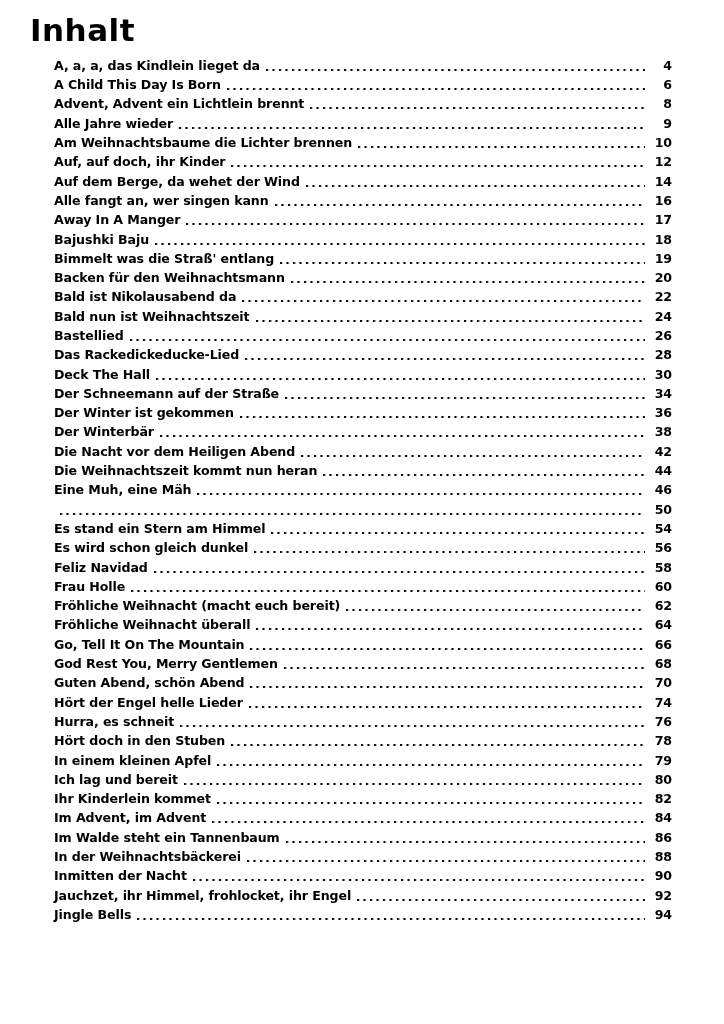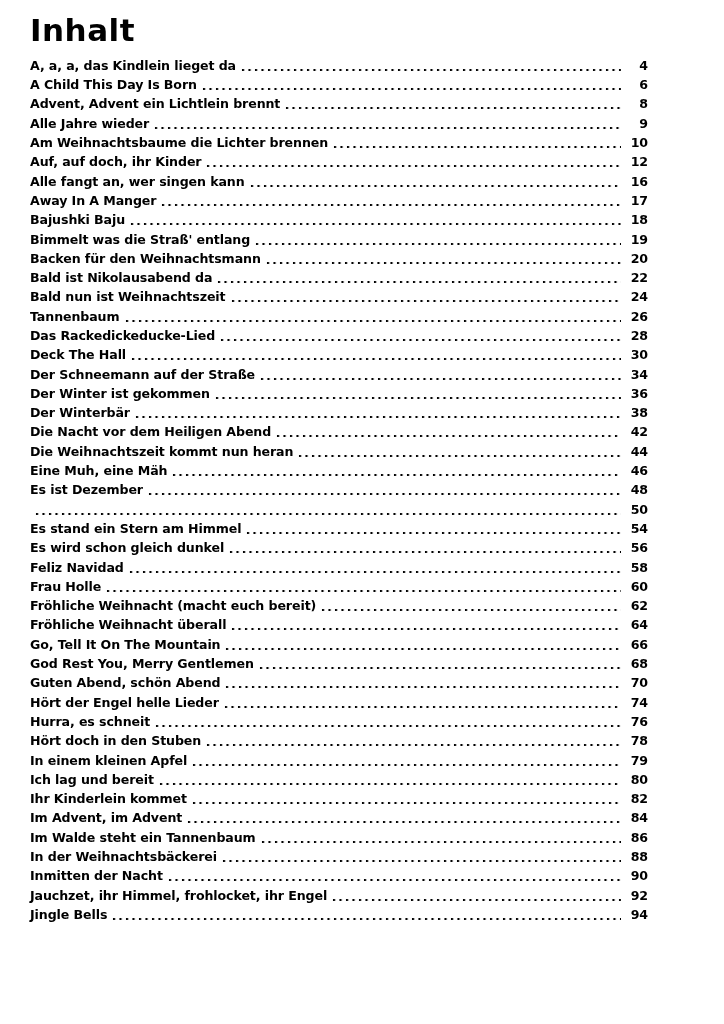--- a/index.html
+++ b/index.html
@@ -20,20 +20,21 @@
   }
   h1.title {
     font-size: 31px;
     font-weight: 800;
     letter-spacing: 0.5px;
     margin: 4px 0 8px 0;
     line-height: 1.05;
   }
   .toc-list {
     width: 100%;
+    margin-left: 24px;
   }
   .row {
     display: flex;
     align-items: flex-end;
     height: 19.3px;
     font-size: 12.6px;
     font-weight: 700;
     letter-spacing: -0.1px;
     line-height: 16px;
   }
@@ -88,20 +89,25 @@
         <span class="t">Am Weihnachtsbaume die Lichter brennen</span>
         <span class="leader"></span>
         <span class="p">10</span>
       </div>
       <div class="row">
         <span class="t">Auf, auf doch, ihr Kinder</span>
         <span class="leader"></span>
         <span class="p">12</span>
       </div>
       <div class="row">
+        <span class="t">Auf dem Berge, da wehet der Wind</span>
+        <span class="leader"></span>
+        <span class="p">14</span>
+      </div>
+      <div class="row">
         <span class="t">Alle fangt an, wer singen kann</span>
         <span class="leader"></span>
         <span class="p">16</span>
       </div>
       <div class="row">
         <span class="t">Away In A Manger</span>
         <span class="leader"></span>
         <span class="p">17</span>
       </div>
       <div class="row">
@@ -123,21 +129,21 @@
         <span class="t">Bald ist Nikolausabend da</span>
         <span class="leader"></span>
         <span class="p">22</span>
       </div>
       <div class="row">
         <span class="t">Bald nun ist Weihnachtszeit</span>
         <span class="leader"></span>
         <span class="p">24</span>
       </div>
       <div class="row">
-        <span class="t">Tannenbaum</span>
+        <span class="t">Bastellied</span>
         <span class="leader"></span>
         <span class="p">26</span>
       </div>
       <div class="row">
         <span class="t">Das Rackedickeducke-Lied</span>
         <span class="leader"></span>
         <span class="p">28</span>
       </div>
       <div class="row">
         <span class="t">Deck The Hall</span>
@@ -166,25 +172,20 @@
       </div>
       <div class="row">
         <span class="t">Die Weihnachtszeit kommt nun heran</span>
         <span class="leader"></span>
         <span class="p">44</span>
       </div>
       <div class="row">
         <span class="t">Eine Muh, eine Mäh</span>
         <span class="leader"></span>
         <span class="p">46</span>
-      </div>
-      <div class="row">
-        <span class="t">Es ist Dezember</span>
-        <span class="leader"></span>
-        <span class="p">48</span>
       </div>
       <div class="row">
         <span class="leader"></span>
         <span class="p">50</span>
       </div>
       <div class="row">
         <span class="t">Es stand ein Stern am Himmel</span>
         <span class="leader"></span>
         <span class="p">54</span>
       </div>

